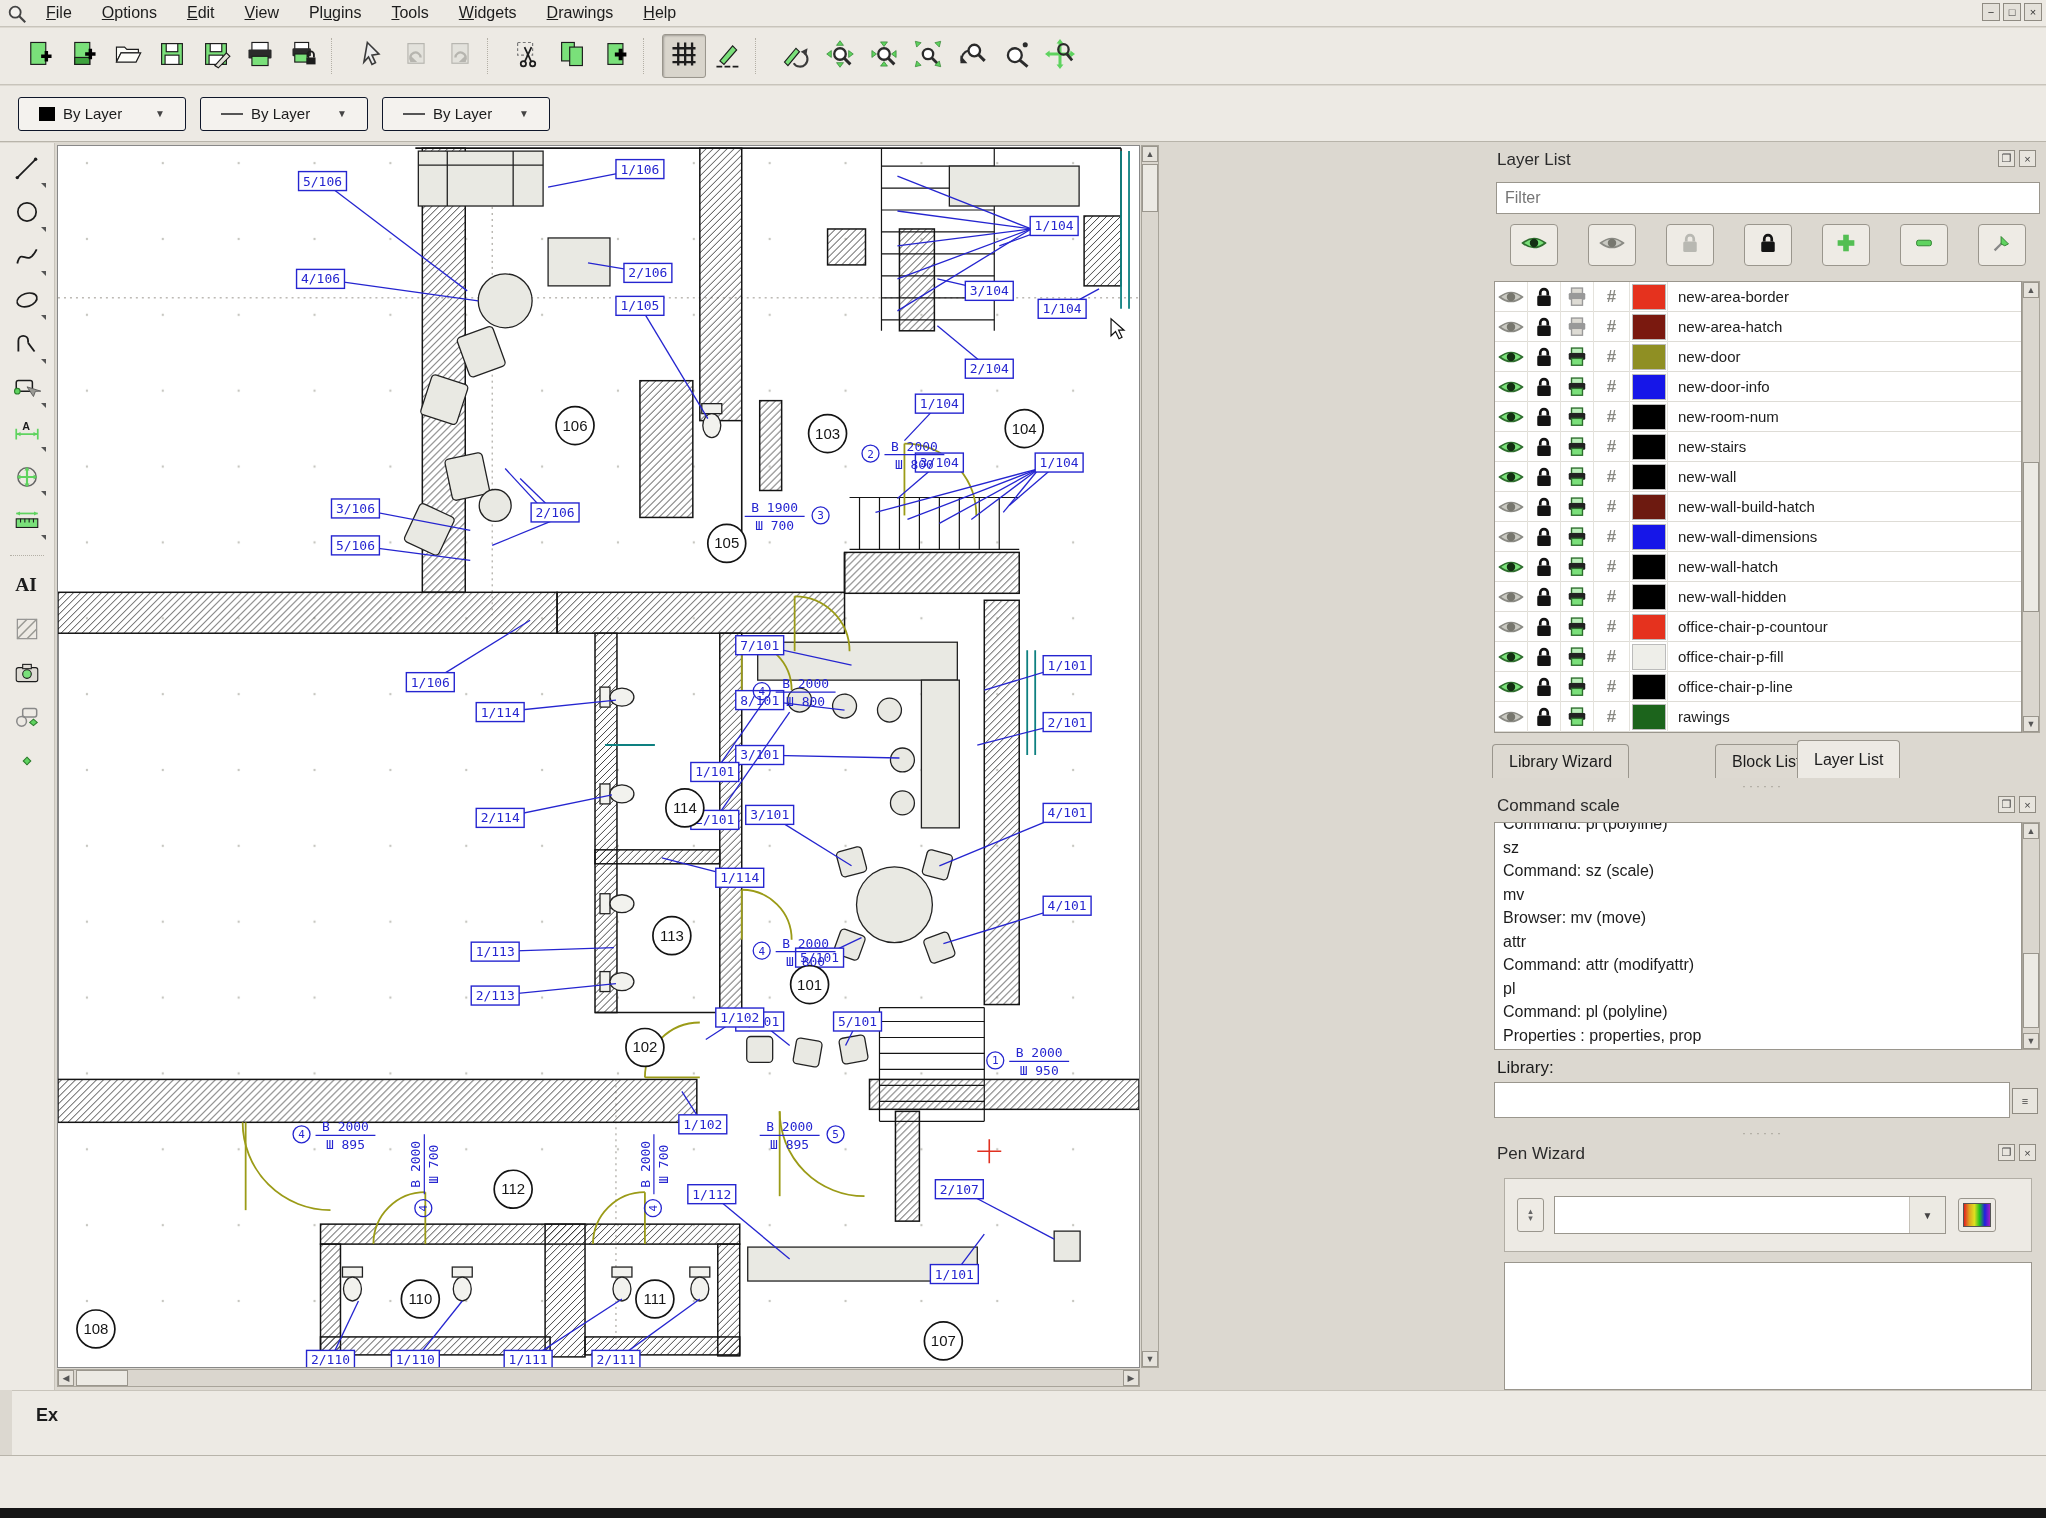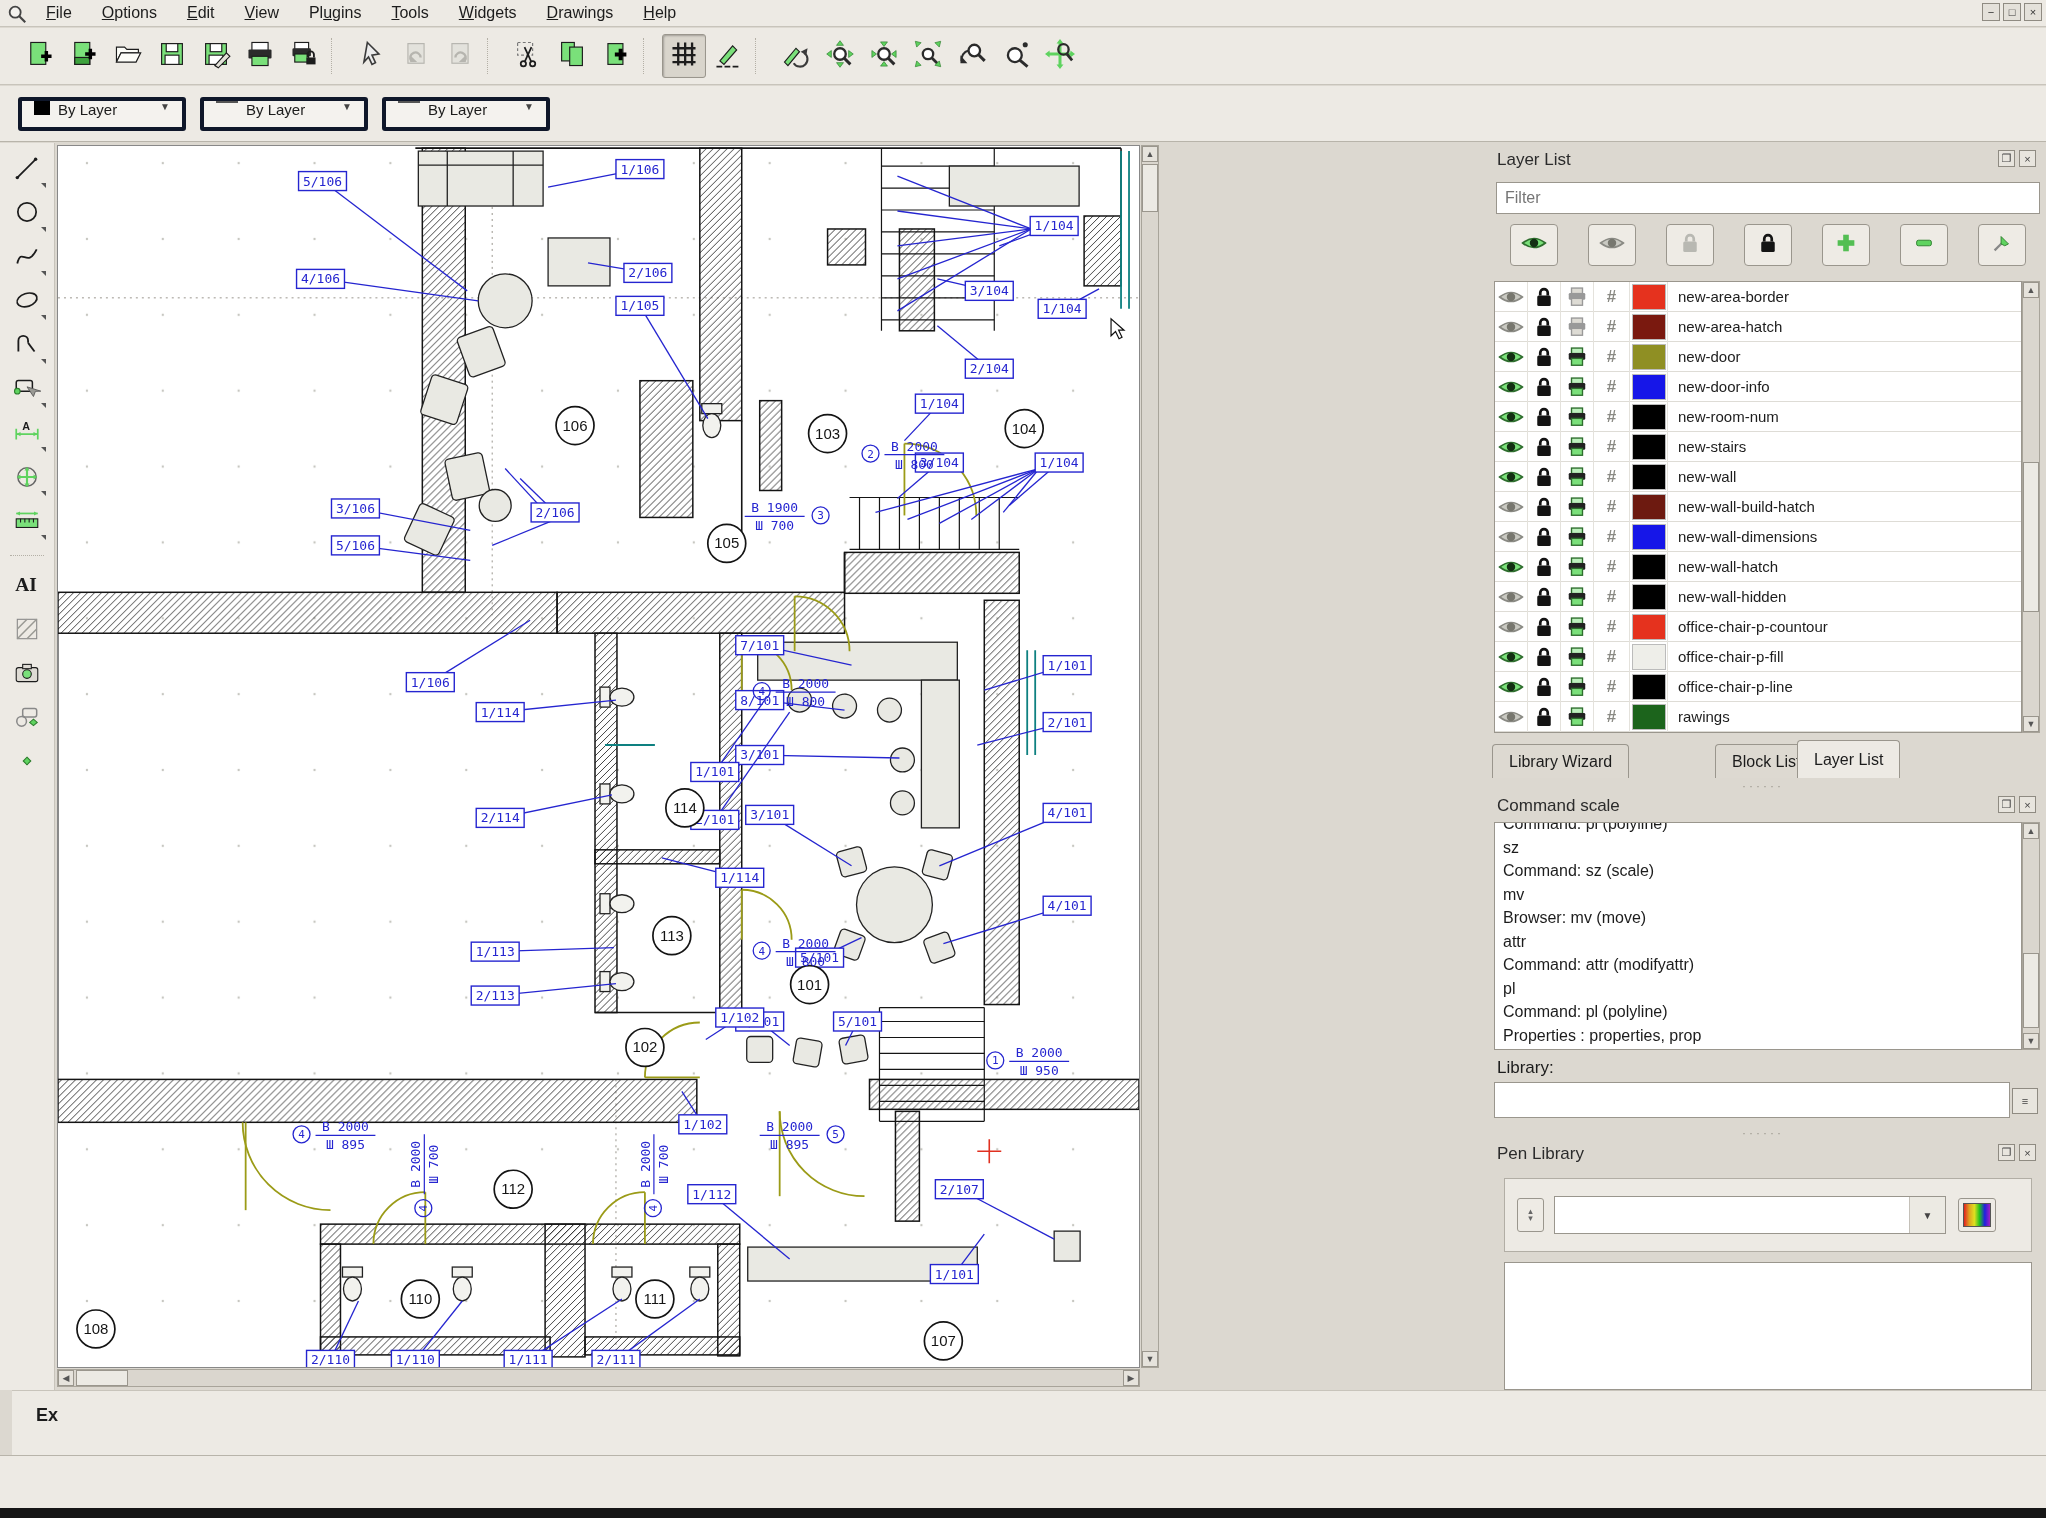--- a/index.html
+++ b/index.html
@@ -16,22 +16,22 @@
   .winbtn { width:18px; height:18px; border:1px solid #8f8b82; background:#e4e1da; font-size:11px;
             display:flex; align-items:center; justify-content:center; color:#333; }
   #toolbar-top { left:0; top:28px; width:2046px; height:57px; background:#edeae4; border-bottom:1px solid #c8c4bb;
                  display:flex; align-items:center; padding-left:18px; }
   .tbtn { width:44px; height:44px; display:flex; align-items:center; justify-content:center; border:1px solid transparent; border-radius:3px; }
   .tbtn.pressed { background:#d9d5cc; border:1px solid #9a968d; box-shadow:inset 1px 1px 2px rgba(0,0,0,.25); }
   .tbtn.disabled { opacity:.55; }
   .tsep { width:14px; height:36px; border-left:1px dotted #b4b0a6; margin:0 5px; }
   #toolbar-pen { left:0; top:86px; width:2046px; height:56px; background:#edeae4; border-bottom:1px solid #b8b4aa;
                  display:flex; align-items:center; gap:14px; padding-left:18px; }
-  .combo { width:168px; height:34px; background:#f4f2ee; border:4px solid #0f172a; border-radius:3px;
-           display:flex; padding:0 12px; gap:8px; font-size:15px; }
+  .combo { width:168px; height:34px; background:#f4f2ee; border:1px solid #0f172a; border-radius:3px;
+           display:flex; align-items:center; padding:0 20px; gap:8px; font-size:15px; }
   .combo .arrow { margin-left:auto; font-size:10px; color:#444; }
   .swatch-black { width:16px; height:14px; background:#000; }
   .line-sample { width:22px; height:0; border-top:2px solid #555; }
   
   #toolbar-left { left:0; top:143px; width:55px; height:1247px; background:#edeae4; border-right:1px solid #c8c4bb; }
   .ltbtn { position:absolute; left:5px; width:44px; height:40px; display:flex; align-items:center; justify-content:center; }
   .ltbtn .dd { position:absolute; right:3px; bottom:3px; width:0; height:0; border-left:5px solid transparent; border-top:5px solid #555; }
   
   #canvas-wrap { left:57px; top:145px; width:1083px; height:1223px; background:#fff; border:1px solid #888; }
   #vscroll { left:1141px; top:145px; width:18px; height:1223px; background:#dad6ce; border:1px solid #a8a49a; }
@@ -1314,21 +1314,21 @@
 <div id="cmd-scroll" class="abs">
   <div class="sb-arrow" style="left:0;top:0;width:16px;height:16px;">▲</div>
   <div class="sb-thumb" style="left:0;top:130px;width:16px;height:75px;"></div>
   <div class="sb-arrow" style="left:0;bottom:0;width:16px;height:16px;">▼</div>
 </div>
 <div class="abs" style="left:1497px;top:1058px;font-size:17px;">Library:</div>
 <input id="cmd-input" class="abs" value="" style="">
 <div id="cmd-menu-btn" class="abs pbtn">≡</div>
 <div class="split-dots" style="left:1742px;top:1126px;">······</div>
 
-<div class="panel-title" style="left:1497px;top:1144px;">Pen Library</div>
+<div class="panel-title" style="left:1497px;top:1144px;">Pen Wizard</div>
 <div class="panel-btns" style="left:1998px;top:1144px;">
   <div class="pbtn">❐</div>
   <div class="pbtn">×</div>
 </div>
 <div id="pen-group" class="abs"></div>
 <div id="pen-spin" class="abs">
     <span>▴</span>
     <span>▾</span>
   </div>
 <div id="pen-combo" class="abs">

